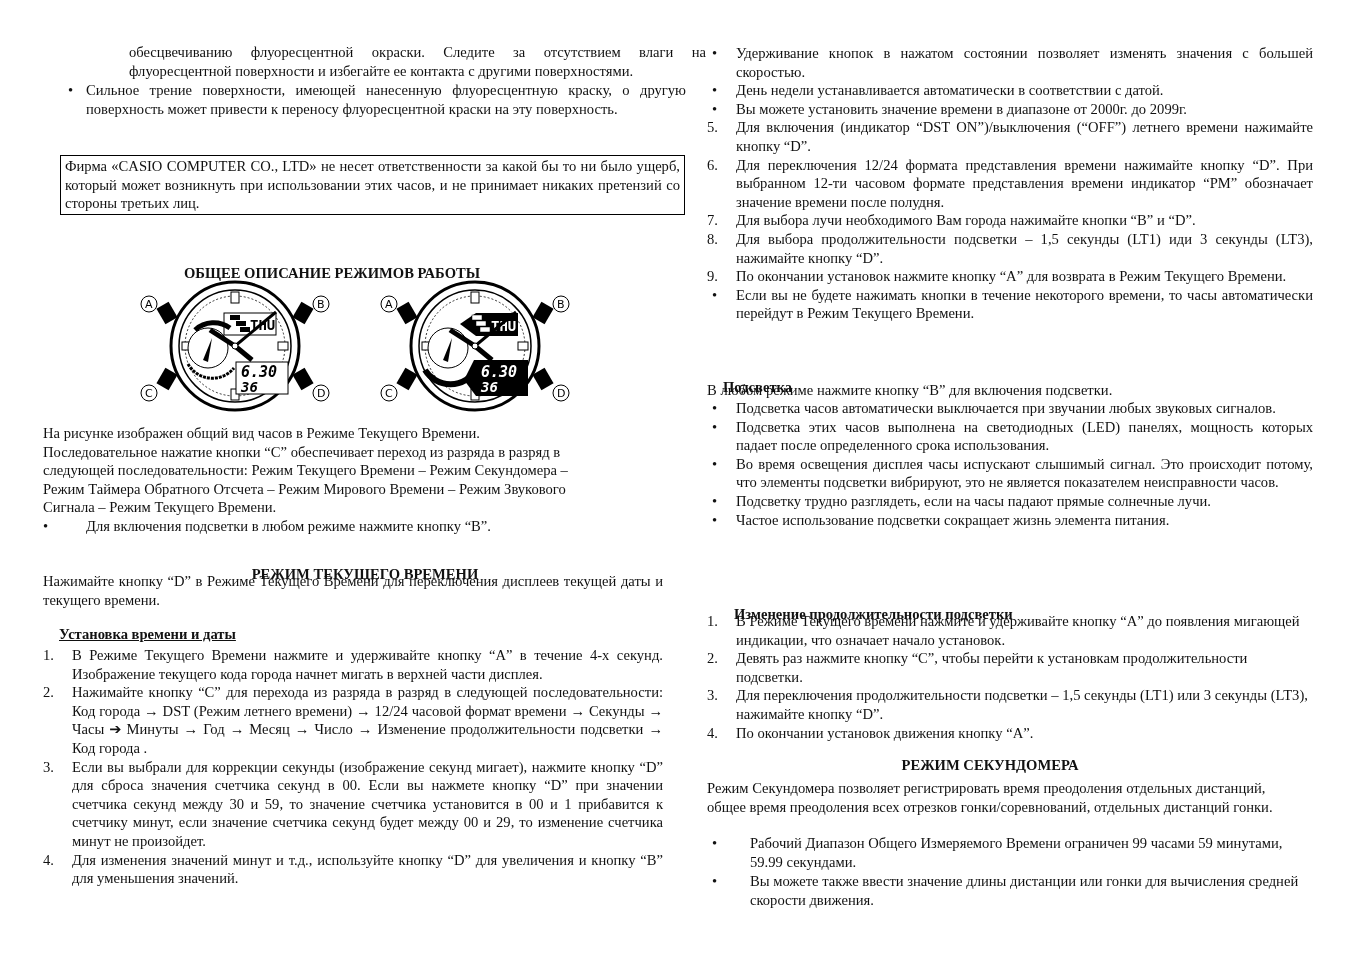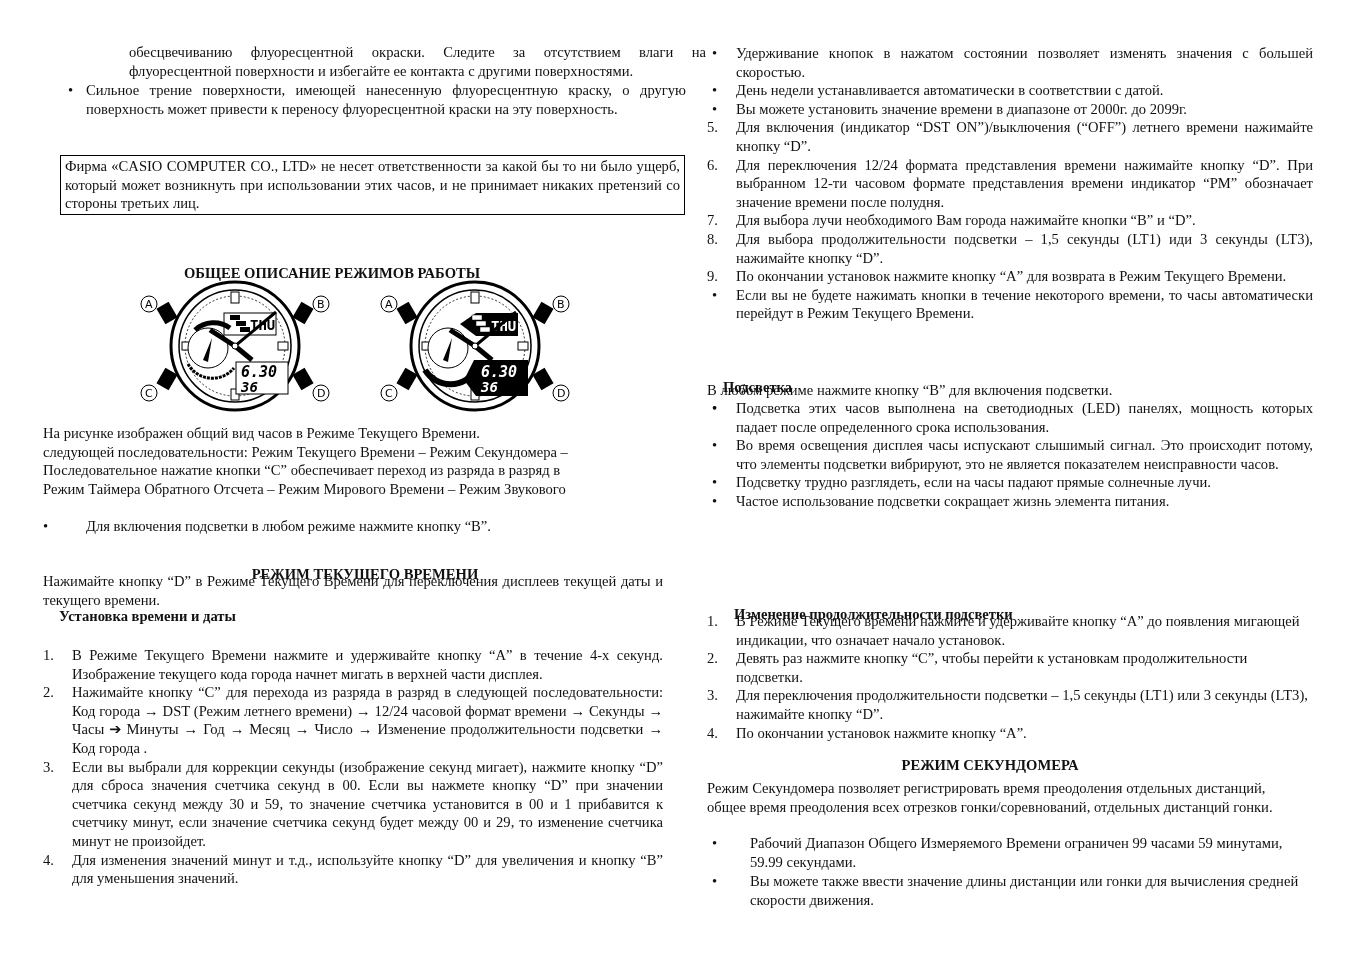--- a/index.html
+++ b/index.html
@@ -123,35 +123,36 @@
       <text x="177" y="30" font-family="DejaVu Sans, sans-serif" font-size="11" fill="#000">B</text>
       <circle cx="9" cy="115" r="8" fill="#fff" stroke="#000"></circle>
       <text x="5" y="119" font-family="DejaVu Sans, sans-serif" font-size="11" fill="#000">C</text>
       <circle cx="181" cy="115" r="8" fill="#fff" stroke="#000"></circle>
       <text x="177" y="119" font-family="DejaVu Sans, sans-serif" font-size="11" fill="#000">D</text>
     </svg>
   </div>
 
   <div class="abs nojust" style="top:424px; left:0; width:640px;">
     <div>На рисунке изображен общий вид часов в Режиме Текущего Времени.</div>
+    <div>Последовательное нажатие кнопки “C” обеспечивает переход из разряда в разряд в</div>
     <div>следующей последовательности: Режим Текущего Времени  – Режим Секундомера –</div>
-    <div>Последовательное нажатие кнопки “C” обеспечивает переход из разряда в разряд в</div>
     <div>Режим Таймера Обратного Отсчета – Режим Мирового Времени – Режим Звукового</div>
+    <div>Сигнала – Режим Текущего Времени.</div>
   </div>
 
   <div class="li wide abs" style="top:517px; left:0; width:620px;">
     <span class="mk" style="left:0;">•</span>
     <span>Для включения подсветки в любом режиме нажмите кнопку “B”.</span>
   </div>
 
   <p class="h-center abs" style="top:553px; left:0; width:620px;">РЕЖИМ ТЕКУЩЕГО ВРЕМЕНИ</p>
 
   <p class="p abs" style="top:572px; left:0; width:620px;">Нажимайте кнопку “D” в Режиме Текущего Времени для переключения дисплеев текущей даты и текущего времени.</p>
 
-  <p class="h-left abs" style="top:591px; left:0;">Установка времени и даты</p>
+  <p class="h-left abs" style="top:609px; left:0;text-decoration:underline;">Установка времени и даты</p>
 
   <div class="abs" style="top:646px; left:0; width:620px;">
     <div class="li">
       <span class="mk">1.</span>
       <span>В Режиме Текущего Времени нажмите и удерживайте кнопку “A” в течение 4-х секунд. Изображение текущего кода города начнет мигать в верхней части дисплея.</span>
     </div>
     <div class="li">
       <span class="mk">2.</span>
       <span>Нажимайте кнопку “C” для перехода из разряда в разряд в следующей последовательности: Код города → DST (Режим летнего времени) → 12/24 часовой формат времени → Секунды → Часы ➔ Минуты →  Год →  Месяц →  Число → Изменение продолжительности подсветки → Код города .</span>
     </div>
@@ -206,20 +207,21 @@
       <span>Если вы не будете нажимать кнопки в течение некоторого времени, то часы автоматически перейдут в Режим Текущего Времени.</span>
     </div>
   </div>
 
   <p class="h-left abs" style="top:362px; left:0;">Подсветка</p>
   <p class="p abs nojust" style="top:381px; left:0; width:606px;">В любом режиме нажмите кнопку “B” для включения подсветки.</p>
 
   <div class="abs" style="top:399px; left:0; width:606px;">
     <div class="li bul">
       <span class="mk">•</span>
+      <span>Подсветка часов автоматически выключается при звучании любых звуковых сигналов.</span>
     </div>
     <div class="li bul">
       <span class="mk">•</span>
       <span>Подсветка этих часов выполнена на  светодиодных (LED) панелях, мощность которых падает после определенного срока использования.</span>
     </div>
     <div class="li bul">
       <span class="mk">•</span>
       <span>Во время освещения дисплея часы испускают слышимый сигнал. Это происходит потому, что элементы подсветки вибрируют, это не является показателем неисправности часов.</span>
     </div>
     <div class="li bul">
@@ -242,21 +244,21 @@
     <div class="li" style="text-align:left;">
       <span class="mk">2.</span>
       <span>Девять раз нажмите кнопку “C”, чтобы перейти к установкам продолжительности подсветки.</span>
     </div>
     <div class="li" style="text-align:left;">
       <span class="mk">3.</span>
       <span>Для переключения продолжительности подсветки – 1,5 секунды (LT1) или 3 секунды (LT3), нажимайте кнопку “D”.</span>
     </div>
     <div class="li" style="text-align:left;">
       <span class="mk">4.</span>
-      <span>По окончании установок нажмите кнопку “A”.</span>
+      <span>По окончании установок движения кнопку “A”.</span>
     </div>
   </div>
 
   <p class="h-center abs" style="top:744px; left:0; width:542px;">РЕЖИМ СЕКУНДОМЕРА</p>
   <p class="p abs nojust" style="top:779px; left:0; width:590px;">Режим Секундомера позволяет регистрировать время преодоления отдельных дистанций, общее время преодоления всех отрезков гонки/соревнований, отдельных дистанций гонки.</p>
 
   <div class="abs nojust" style="top:834px; left:0; width:606px;">
     <div class="li wide" style="margin-bottom:1px;">
       <span class="mk">•</span>
       <span>Рабочий Диапазон Общего Измеряемого Времени ограничен 99 часами 59 минутами, 59.99 секундами.</span>

